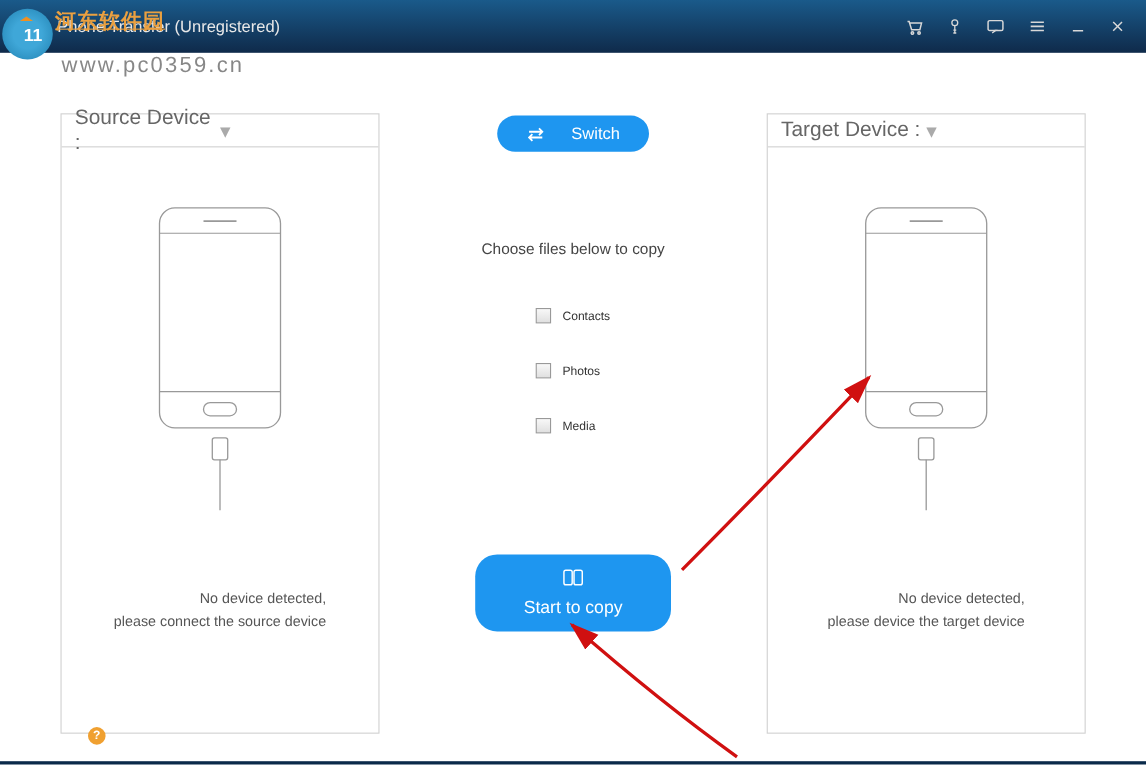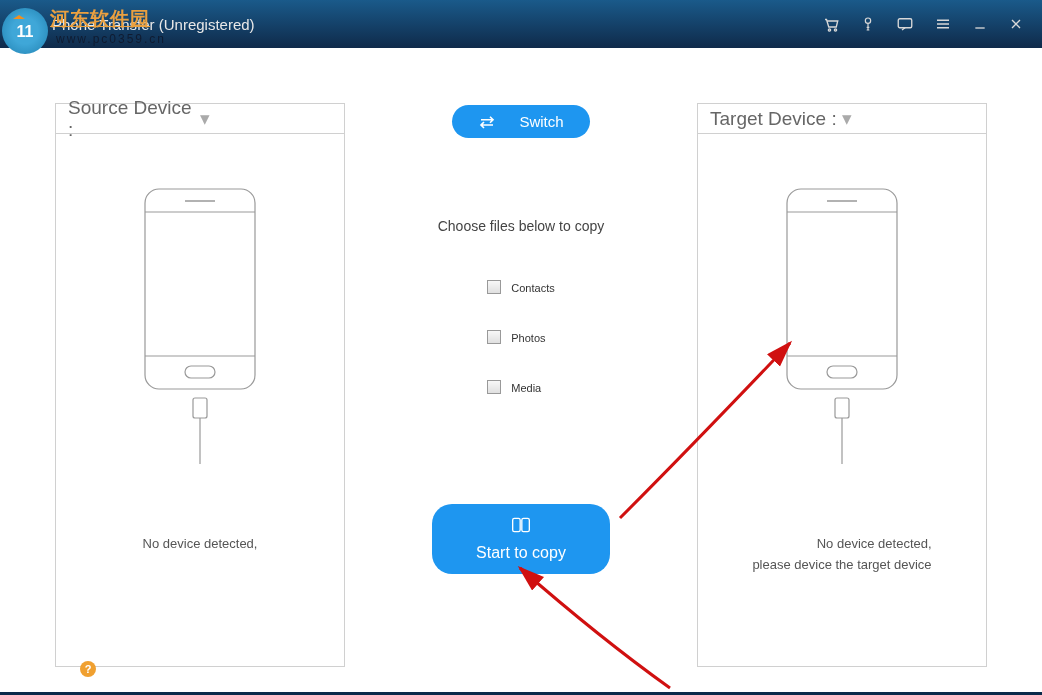--- a/index.html
+++ b/index.html
@@ -4,23 +4,23 @@
 <style>
 * { margin: 0; padding: 0; box-sizing: border-box; font-family: -apple-system, BlinkMacSystemFont, "Segoe UI", Arial, sans-serif; }
 body { width: 1042px; height: 695px; background: linear-gradient(to bottom, #0a2a4a 0%, #0a2a4a 12%, #1a3a5a 50%, #0a2a4a 100%); overflow: hidden; position: relative; }
 .desktop-squares { position: absolute; right: 0; top: 150px; }
 .desktop-sq { width: 14px; height: 100px; background: #2a7fbf; margin-bottom: 5px; }
 .titlebar { height: 48px; background: linear-gradient(to bottom, #1a5a8a, #0f2a4a); display: flex; align-items: center; padding: 0 18px; color: #e8e8e8; }
 .titlebar-logo { width: 24px; height: 24px; margin-right: 10px; }
 .titlebar-title { font-size: 15px; font-weight: 500; flex: 1; }
 .titlebar-icons { display: flex; gap: 20px; align-items: center; }
 .tb-icon { cursor: pointer; color: #d8d8d8; }
-.watermark-logo { position: absolute; top: 8px; left: 2px; width: 46px; height: 46px; border-radius: 50%; background: radial-gradient(circle, #3fa7d8 40%, #2080b0 100%); display: flex; align-items: center; justify-content: center; z-index: 10; }
+.watermark-logo { position: absolute; top: 8px; left: 2px; width: 46px; height: 46px; border-radius: 50%; background: radial-gradient(circle, #3fa7d8 40%, #2080b0 100%); display: flex; align-items: center; justify-content: flex-end; z-index: 10; }
 .watermark-text { position: absolute; top: 6px; left: 50px; color: #eaa040; font-size: 19px; font-weight: bold; z-index: 10; letter-spacing: 1px; text-decoration: underline; }
-.watermark-url { position: absolute; top: 32px; left: 56px; color: #0f172a; font-size: 12px; font-weight: 500; z-index: 10; letter-spacing: 2px; opacity: 0.85; }
+.watermark-url { position: absolute; top: 48px; left: 56px; color: #737373; font-size: 20px; font-weight: 500; z-index: 10; letter-spacing: 2px; opacity: 0.85; }
 .main-area { background: #fff; margin: 0; height: 644px; padding: 55px 55px 25px 55px; display: flex; flex-direction: column; position: relative; }
 .content-row { display: flex; gap: 0; flex: 1; }
 .device-panel { width: 290px; border: 1px solid #d0d0d0; padding: 0; display: flex; flex-direction: column; align-items: center; }
 .device-select { height: 30px; width: 100%; border-bottom: 1px solid #d0d0d0; display: flex; align-items: center; padding: 0 12px; color: #666; font-size: 19px; cursor: pointer; }
 .device-select span { flex: 1; }
 .chev { color: #aaa; }
 .phone-illust { margin-top: 50px; }
 .device-status { text-align: right; font-size: 13px; color: #555; line-height: 1.6; margin-top: 70px; margin-bottom: 20px; }
 .center-col { flex: 1; display: flex; flex-direction: column; align-items: center; }
 .switch-btn { background: #1e96f0; color: #fff; border: none; border-radius: 18px; padding: 8px 26px; font-size: 15px; cursor: pointer; display: flex; align-items: center; gap: 23px; margin-top: 2px; }
@@ -95,20 +95,21 @@
         <rect x="10" y="5" width="110" height="200" rx="14" fill="none" stroke="#999" stroke-width="1.2"></rect>
         <line x1="50" y1="17" x2="80" y2="17" stroke="#999" stroke-width="1.5"></line>
         <line x1="10" y1="28" x2="120" y2="28" stroke="#999" stroke-width="1"></line>
         <line x1="10" y1="172" x2="120" y2="172" stroke="#999" stroke-width="1"></line>
         <rect x="50" y="182" width="30" height="12" rx="6" fill="none" stroke="#999" stroke-width="1.2"></rect>
         <rect x="58" y="214" width="14" height="20" rx="2" fill="none" stroke="#999" stroke-width="1.2"></rect>
         <line x1="65" y1="234" x2="65" y2="280" stroke="#999" stroke-width="1.2"></line>
       </svg>
       <div class="device-status">
         <div>No device detected,</div>
+        <div>please connect the source device</div>
       </div>
     </div>
 
     <div class="center-col">
       <button class="switch-btn">
         <svg width="18" height="14" viewBox="0 0 24 18" fill="none" stroke="#fff" stroke-width="2.2">
             <path d="M4 6 L20 6 M16 2 L20 6 L16 10"></path>
             <path d="M20 13 L4 13 M8 9 L4 13 L8 17"></path>
           </svg>
         <span>Switch</span>

